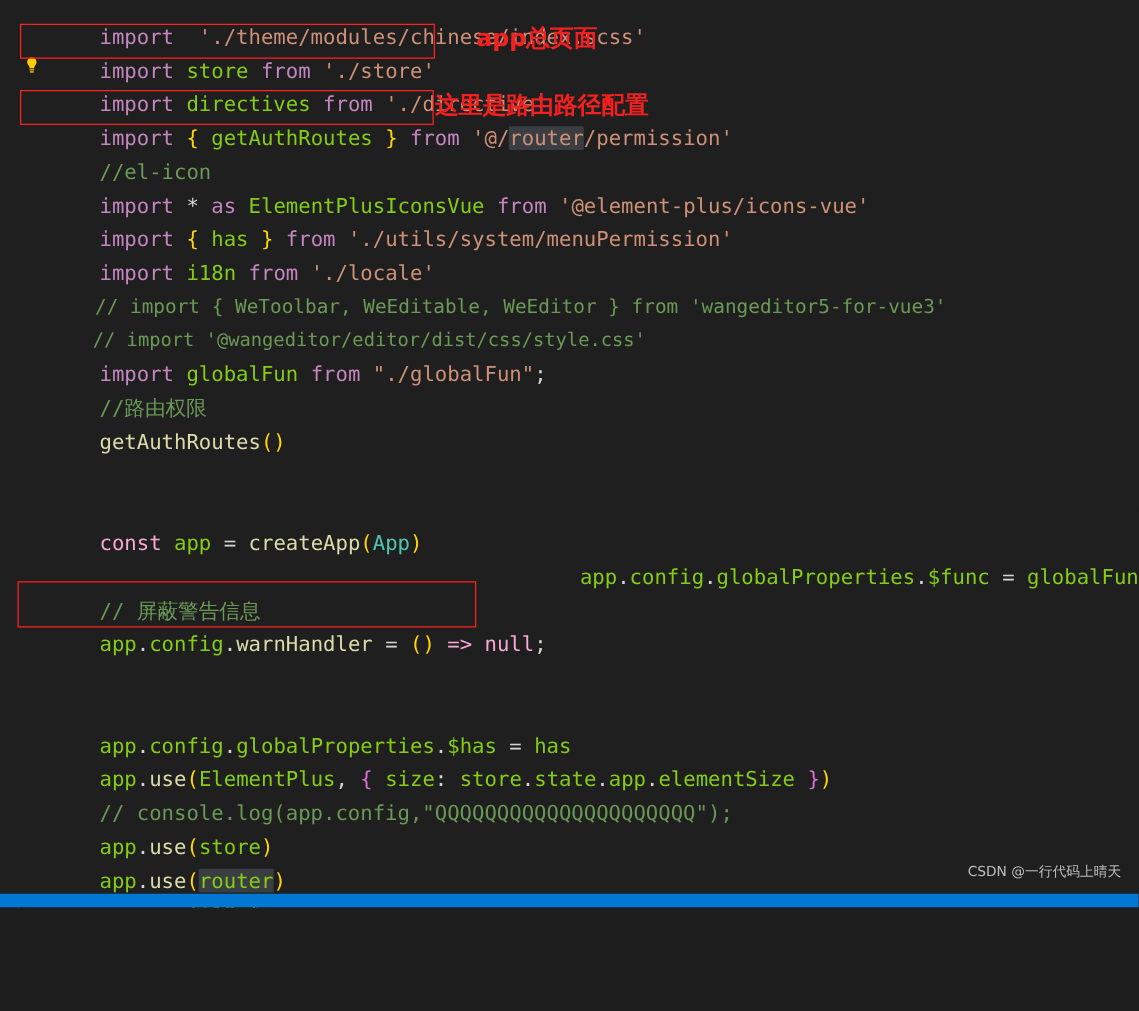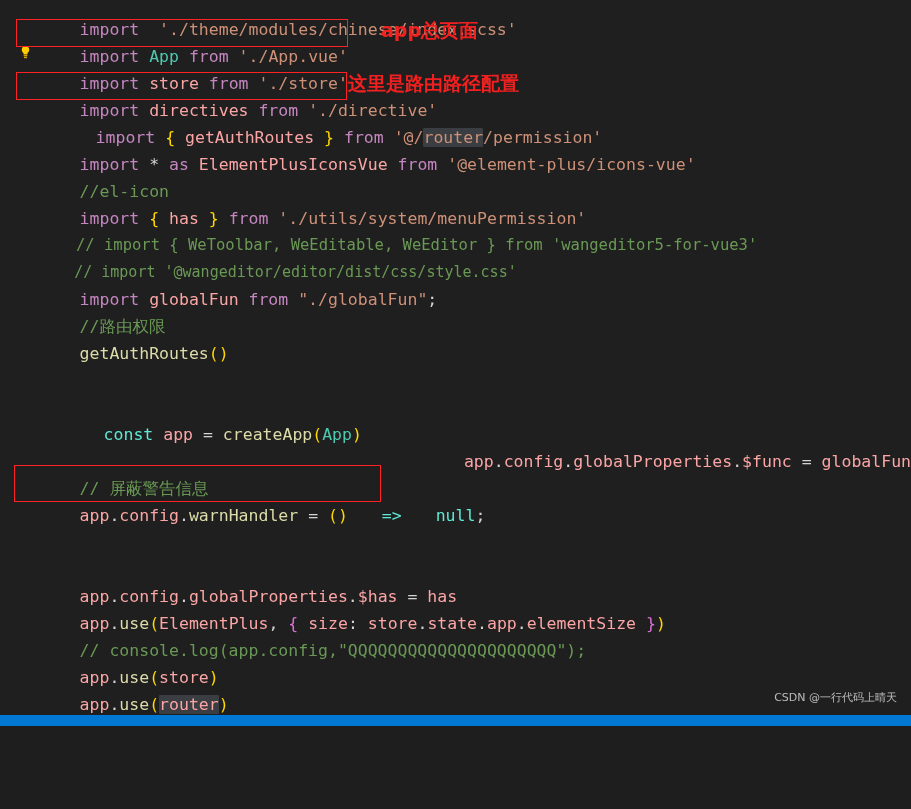--- a/index.html
+++ b/index.html
@@ -34,22 +34,22 @@
     height: 27px;
     line-height: 27px;
     padding-left: 20px;
     font-size: 16.5px;
     letter-spacing: 0px;
     white-space: pre;
     color: #d4d4d4;
   }
   
   .kw      { color: #c586c0; }  
-  .ctrl    { color: #5eead4; margin-left: 24px; }  
-  .var     { color: #fca5a5; }  
+  .ctrl    { color: #f9a8d4; }  
+  .var     { color: #84cc16; }  
   .str     { color: #ce9178; }  
   .cmt     { color: #6a9955; }  
   .fn      { color: #dcdcaa; }  
   .cls     { color: #4ec9b0; }  
   .paren   { color: #ffd700; }  
   .brace   { color: #ffd700; }  
   .brace2  { color: #da70d6; }  
   .punc    { color: #d4d4d4; }
   .op      { color: #d4d4d4; }
 
@@ -118,49 +118,49 @@
 <body>
 
 <div id="editor">
 
   <div class="code-area">
 
     <div class="line" style="top:-11px;">
       <span class="kw">import</span><span class="punc">  </span><span class="str">'./theme/modules/chinese/index.scss'</span>
     </div>
 
-    <div class="line" style="top:-11px;">
-      <span class="kw">import</span> <span class="cls">App</span> <span class="kw">from</span> <span class="str">'./App.vue'</span>
-    </div>
 
     <div class="line" style="top:-11px;">
       <span class="kw">import</span> <span class="var">store</span> <span class="kw">from</span> <span class="str">'./store'</span>
     </div>
 
 
     <div class="line" style="top:-11px;">
       <span class="kw">import</span> <span class="var">directives</span> <span class="kw">from</span> <span class="str">'./directive'</span>
     </div>
 
-    <div class="line" style="top:-11px;margin-left:16px;">
+    <div class="line" style="top:-11px;">
       <span class="kw">import</span> <span class="brace">{</span> <span class="var">getAuthRoutes</span> <span class="brace">}</span> <span class="kw">from</span> <span class="str">'@/<span class="occ">router</span>/permission'</span>
     </div>
 
     <div class="line" style="top:-11px;">
+      <span class="cmt">//el-icon</span>
+    </div>
+
+    <div class="line" style="top:-11px;">
       <span class="kw">import</span> <span class="punc">*</span> <span class="kw">as</span> <span class="var">ElementPlusIconsVue</span> <span class="kw">from</span> <span class="str">'@element-plus/icons-vue'</span>
     </div>
 
     <div class="line" style="top:-11px;">
-      <span class="cmt">//el-icon</span>
-    </div>
-
-    <div class="line" style="top:-11px;">
       <span class="kw">import</span> <span class="brace">{</span> <span class="var">has</span> <span class="brace">}</span> <span class="kw">from</span> <span class="str">'./utils/system/menuPermission'</span>
     </div>
 
+    <div class="line" style="top:-11px;">
+      <span class="kw">import</span> <span class="var">i18n</span> <span class="kw">from</span> <span class="str">'./locale'</span>
+    </div>
 
 
     <div class="line" style="top:-11px;font-size:15.5px;">
       <span class="cmt">// import { WeToolbar, WeEditable, WeEditor } from 'wangeditor5-for-vue3'</span>
     </div>
 
     <div class="line" style="top:-11px;font-size:15px;">
       <span class="cmt">// import '@wangeditor/editor/dist/css/style.css'</span>
     </div>
 

